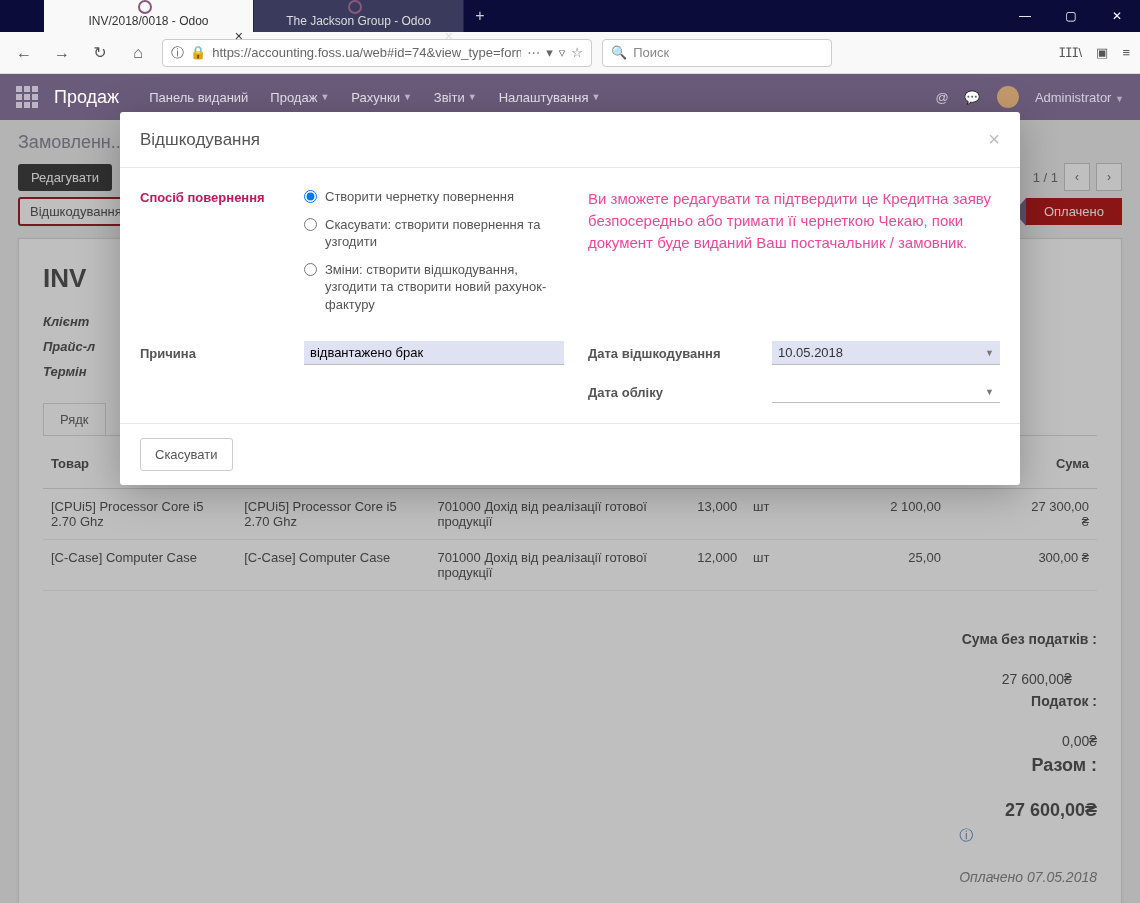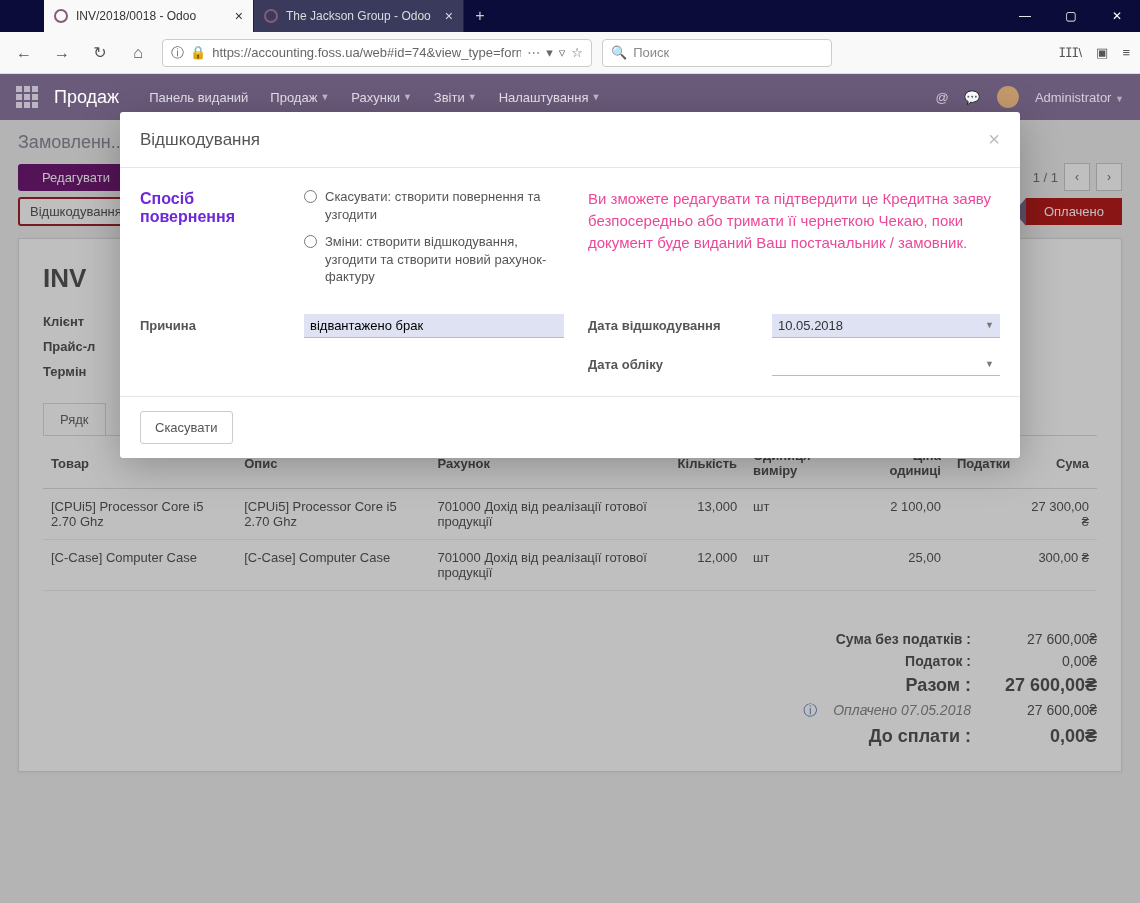--- a/index.html
+++ b/index.html
@@ -1,21 +1,21 @@
 <!DOCTYPE html>
 <html><head>
 <meta charset="utf-8">
 <style>
 * { box-sizing: border-box; margin: 0; padding: 0; }
 body { font-family: "Segoe UI", Arial, sans-serif; font-size: 13px; background: #fff; color: #333; width: 1140px; height: 903px; overflow: hidden; position: relative; }
 
 
 .browser-titlebar { height: 32px; background: #0c0c3a; display: flex; align-items: center; }
 .browser-tabs { display: flex; height: 32px; padding-left: 44px; flex: 1; }
-.browser-tab { width: 210px; height: 32px; background: #3a3a5c; display: flex; align-items: center; padding: 0 10px; color: #ddd; font-size: 12px; border-right: 1px solid #222244; position: relative; }
+.browser-tab { width: 210px; height: 32px; background: #3a3a5c; display: flex; align-items: center; padding: 0 10px; color: #ddd; font-size: 12px; border-right: 1px solid #222244; position: relative; flex-direction: column; }
 .browser-tab.active { background: #f9f9fa; color: #333; }
 .tab-favicon { width: 14px; height: 14px; border: 2px solid #875a7b; border-radius: 50%; margin-right: 8px; flex-shrink: 0; }
 .tab-close { margin-left: auto; font-size: 14px; cursor: pointer; }
 .tab-new { width: 32px; display: flex; align-items: center; justify-content: center; color: #ccc; font-size: 16px; }
 .win-controls { display: flex; }
 .win-btn { width: 46px; height: 32px; display: flex; align-items: center; justify-content: center; color: #fff; font-size: 12px; }
 
 .browser-toolbar { height: 42px; background: #f9f9fa; display: flex; align-items: center; padding: 0 10px; gap: 10px; border-bottom: 1px solid #ddd; }
 .nav-icon { width: 28px; height: 28px; display: flex; align-items: center; justify-content: center; color: #555; font-size: 16px; border-radius: 4px; }
 .url-bar { flex: 1; max-width: 430px; height: 28px; border: 1px solid #ccc; border-radius: 4px; display: flex; align-items: center; padding: 0 8px; gap: 6px; font-size: 13px; color: #666; background: #fff; }
@@ -30,60 +30,60 @@
 .breadcrumb-app { font-size: 18px; color: #fff; margin-right: 30px; }
 .menu-item { margin-right: 22px; color: #e6e0ea; font-size: 13px; display: flex; align-items: center; gap: 3px; }
 .caret { font-size: 9px; opacity: .7; }
 .nav-right { margin-left: auto; display: flex; align-items: center; gap: 16px; color: #d5cddb; }
 .avatar { width: 22px; height: 22px; border-radius: 50%; background: #c49a6c; }
 
 
 .page-bg { position: absolute; top: 120px; left: 0; right: 0; bottom: 0; background: #f0f0f0; padding: 12px 18px; }
 .page-header { display: flex; align-items: center; margin-bottom: 10px; }
 .page-title-bc { font-size: 18px; color: #8b8b99; }
-.btn-edit { background: #701a75; color: #fff; border: none; padding: 6px 24px; border-radius: 3px; font-size: 13px; }
+.btn-edit { background: #404040; color: #fff; border: none; padding: 6px 13px; border-radius: 3px; font-size: 13px; }
 .pager { margin-left: auto; display: flex; align-items: center; gap: 6px; color: #737373; }
 .pager-btn { width: 26px; height: 28px; border: 1px solid #ccc; background: #fff; display: flex; align-items: center; justify-content: center; font-size: 12px; }
 
 .statusbar { display: flex; align-items: center; margin-top: 6px; }
 .btn-refund-hi { border: 2px solid #a0222e; background: #fff; padding: 5px 10px; border-radius: 3px; font-size: 13px; color: #555; }
 .status-tag { margin-left: auto; background: #b91c1c; color: #fff; padding: 6px 18px; font-size: 13px; position: relative; }
 .status-tag::before { content:''; position:absolute; left:-12px; top:0; bottom:0; width:0; border-top:14px solid transparent; border-bottom:14px solid transparent; border-right:12px solid #7c6b8d; }
 
 .sheet { background: #fff; border: 1px solid #ddd; margin-top: 12px; padding: 24px; box-shadow: 0 1px 3px rgba(0,0,0,.05); }
 .sheet h1 { font-size: 26px; color: #555; margin-bottom: 20px; }
 .form-row { display: flex; gap: 40px; margin-bottom: 10px; }
-.form-label { font-weight: bold; color: #555; width: 120px; font-size: 13px; }
+.form-label { font-weight: bold; color: #555; width: 120px; font-size: 13px; font-style: italic; }
 
 .tabs { border-bottom: 1px solid #ddd; margin-top: 24px; display: flex; }
 .tab { padding: 8px 16px; border: 1px solid #ddd; border-bottom: none; background: #fff; font-size: 13px; color: #666; }
 
 table.inv { width: 100%; border-collapse: collapse; font-size: 13px; margin-top: 2px; }
 table.inv th { text-align: left; font-weight: bold; color: #555; padding: 10px 8px; border-bottom: 1px solid #ddd; }
 table.inv th.num, table.inv td.num { text-align: right; }
 table.inv td { padding: 10px 8px; border-bottom: 1px solid #eee; vertical-align: top; color: #555; }
 
 .totals { margin-top: 40px; display: flex; flex-direction: column; align-items: flex-end; gap: 6px; font-size: 14px; color: #555; }
-.totals .row { display: flex; gap: 16px; }
+.totals .row { display: flex; gap: 24px; flex-direction: column; }
 .totals .lbl { font-weight: bold; text-align: right; }
 .totals .val { width: 110px; text-align: right; }
 .totals .big { font-size: 18px; font-weight: bold; }
 .totals .info-icon { color: #5a7fb5; }
 .totals .paid-lbl { font-style: italic; color: #888; }
 
 .overlay { position: absolute; top: 120px; left: 0; right: 0; bottom: 0; background: rgba(0,0,0,.25); }
 
 
 .modal { position: absolute; top: 112px; left: 120px; width: 900px; background: #fff; border-radius: 3px; box-shadow: 0 8px 40px rgba(0,0,0,.25); }
 .modal-header { padding: 16px 20px; border-bottom: 1px solid #e6e6e6; display: flex; align-items: center; }
 .modal-title { font-size: 17px; font-weight: 500; color: #555; }
 .modal-close { margin-left: auto; color: #bbb; font-size: 20px; cursor: pointer; }
 .modal-body { padding: 20px; }
 .mb-row { display: flex; gap: 24px; margin-bottom: 18px; }
-.mb-col-label { width: 140px; font-weight: bold; color: #6d28d9; font-size: 16px; padding-top: 2px; }
+.mb-col-label { width: 140px; font-weight: bold; color: #be185d; font-size: 13px; padding-top: 2px; }
 .mb-col-opts { width: 260px; }
 .radio-opt { display: flex; align-items: flex-start; gap: 8px; margin-bottom: 10px; font-size: 13px; color: #555; line-height: 1.35; }
 .radio-opt input { margin-top: 2px; }
 .help-text { flex: 1; font-size: 15px; color: #ec4899; line-height: 1.45; }
 
 .mb-grid { display: grid; grid-template-columns: 140px 260px 160px 1fr; gap: 16px 24px; align-items: center; }
 .mb-grid .lbl { font-weight: bold; color: #555; font-size: 13px; }
 .field-input { width: 100%; border: none; border-bottom: 1px solid #bbb; background: #dfe2f3; padding: 4px 6px; font-size: 13px; outline: none; }
 .field-date { width: 100%; border: none; border-bottom: 1px solid #bbb; background: #dfe2f3; padding: 4px 6px; font-size: 13px; display: flex; justify-content: space-between; align-items: center; }
 .field-empty { width: 100%; border: none; border-bottom: 1px solid #bbb; padding: 4px 6px; font-size: 13px; display: flex; justify-content: flex-end; align-items: center; min-height: 22px; }
@@ -283,20 +283,24 @@
 <div class="modal">
   <div class="modal-header">
     <div class="modal-title">Відшкодування</div>
     <div class="modal-close">×</div>
   </div>
   <div class="modal-body">
     <div class="mb-row">
       <div class="mb-col-label">Спосіб повернення</div>
       <div class="mb-col-opts">
         <label class="radio-opt">
+            <input type="radio" name="m" checked="" style="">
+            <span>Створити чернетку повернення</span>
+          </label>
+        <label class="radio-opt">
             <input type="radio" name="m" style="">
             <span>Скасувати: створити повернення та узгодити</span>
           </label>
         <label class="radio-opt">
             <input type="radio" name="m" style="">
             <span>Зміни: створити відшкодування, узгодити та створити новий рахунок-фактуру</span>
           </label>
       </div>
       <div class="help-text">Ви зможете редагувати та підтвердити це Кредитна заяву безпосередньо або тримати її чернеткою Чекаю, поки документ буде виданий Ваш постачальник / замовник.</div>
     </div>

